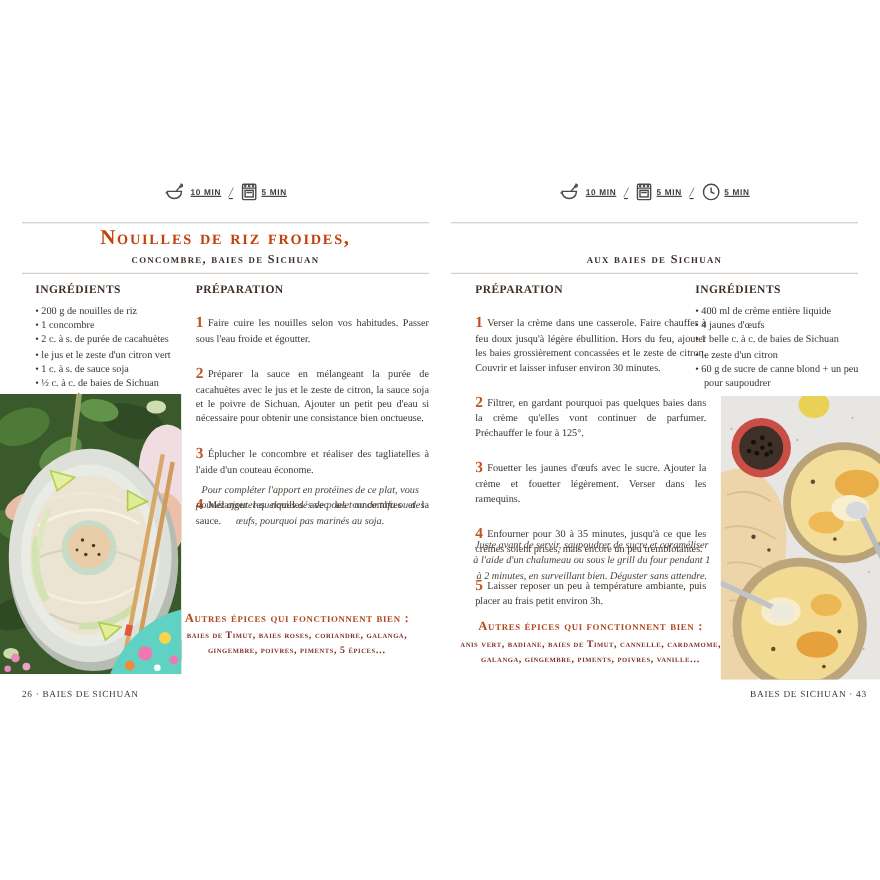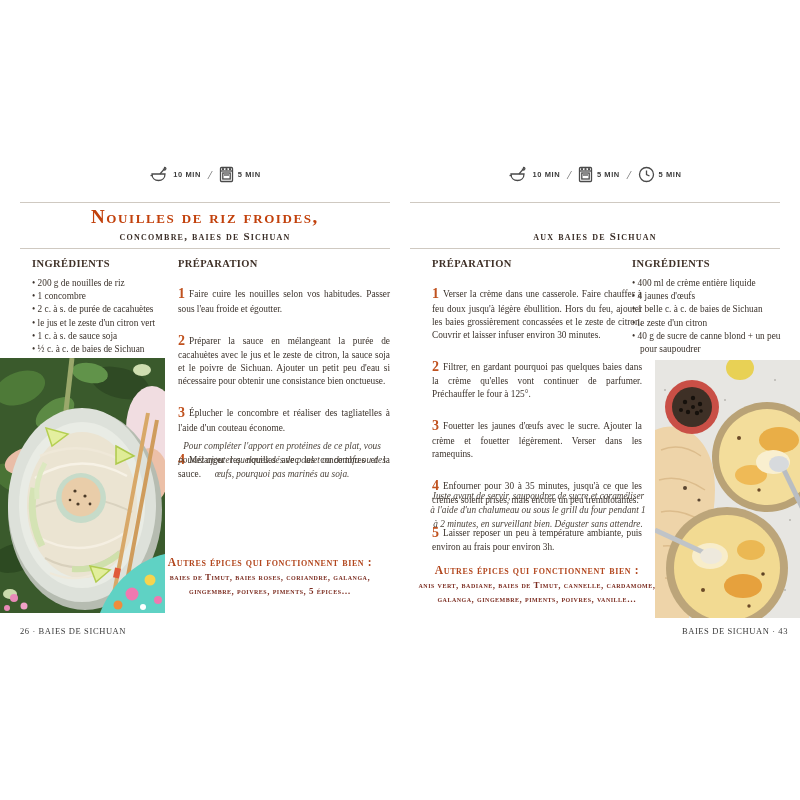--- a/index.html
+++ b/index.html
@@ -5,21 +5,21 @@
   html,body{margin:0;padding:0;}
   body{
     width:800px;height:800px;position:relative;background:#ffffff;
     font-family:"Liberation Serif", serif;color:#3b322b;overflow:hidden;
   }
   .page{position:absolute;top:160px;width:370px;height:470px;}
   .page.left{left:20px;}
   .page.right{left:410px;}
 
   
-  .times{position:absolute;top:6px;left:0;width:100%;display:flex;justify-content:center;align-items:center;gap:7px;}
+  .times{position:absolute;top:6px;left:0;width:100%;display:flex;justify-content:center;align-items:center;gap:7px;text-decoration:underline;}
   .time{display:flex;align-items:center;gap:4px;}
   .time svg{stroke:#4a4a4a;fill:none;stroke-width:1.3;}
   .time .lbl{font-family:"Liberation Sans",sans-serif;font-size:7.5px;letter-spacing:.6px;color:#3c3c3c;font-weight:bold;}
   .sep{font-style:italic;font-size:13px;color:#6a6a6a;}
 
   .rule{position:absolute;left:0;width:100%;border:0;border-top:1px solid #cfc9c1;margin:0;}
   .rule.r1{top:42px;}
   .rule.r2{top:88px;}
 
   h1{position:absolute;top:46px;left:0;width:100%;margin:0;text-align:center;
@@ -237,31 +237,31 @@
     <hr class="rule r1">
     <h2>aux baies de Sichuan</h2>
     <hr class="rule r2">
 
     <div class="col prepcol">
       <h3>PRÉPARATION</h3>
       <p class="step"><span class="num">1</span><span>Verser la crème dans une casserole. Faire chauffer à feu doux jusqu'à légère ébullition. Hors du feu, ajouter les baies grossièrement concassées et le zeste de citron. Couvrir et laisser infuser environ 30 minutes.</span></p>
       <p class="step"><span class="num">2</span><span>Filtrer, en gardant pourquoi pas quelques baies dans la crème qu'elles vont continuer de parfumer. Préchauffer le four à 125°.</span></p>
       <p class="step"><span class="num">3</span><span>Fouetter les jaunes d'œufs avec le sucre. Ajouter la crème et fouetter légèrement. Verser dans les ramequins.</span></p>
       <p class="step"><span class="num">4</span><span>Enfourner pour 30 à 35 minutes, jusqu'à ce que les crèmes soient prises, mais encore un peu tremblotantes.</span></p>
-      <p class="step"><span class="num">5</span><span>Laisser reposer un peu à température ambiante, puis environ au frais pour environ 3h.</span></p>
+      <p class="step"><span class="num">5</span><span>Laisser reposer un peu à température ambiante, puis placer au frais petit environ 3h.</span></p>
     </div>
 
     <div class="col ingcol">
       <h3>INGRÉDIENTS</h3>
       <ul class="ing">
         <li>400 ml de crème entière liquide</li>
         <li>4 jaunes d'œufs</li>
         <li>1 belle c. à c. de baies de Sichuan</li>
         <li>le zeste d'un citron</li>
-        <li>40 g de sucre de canne blond + un peu pour saupoudrer</li>
+        <li>60 g de sucre de canne blond + un peu pour saupoudrer</li>
       </ul>
     </div>
   </section>
 
   <p class="note nr">Juste avant de servir, saupoudrer de sucre et caraméliser à l'aide d'un chalumeau ou sous le grill du four pendant 1 à 2 minutes, en surveillant bien. Déguster sans attendre.</p>
 
   <div class="spices sr">
     <div class="sp-title">Autres épices qui fonctionnent bien :</div>
     <div class="sp-list">anis vert, badiane, baies de Timut, cannelle, cardamome, galanga, gingembre, piments, poivres, vanille…</div>
   </div>

